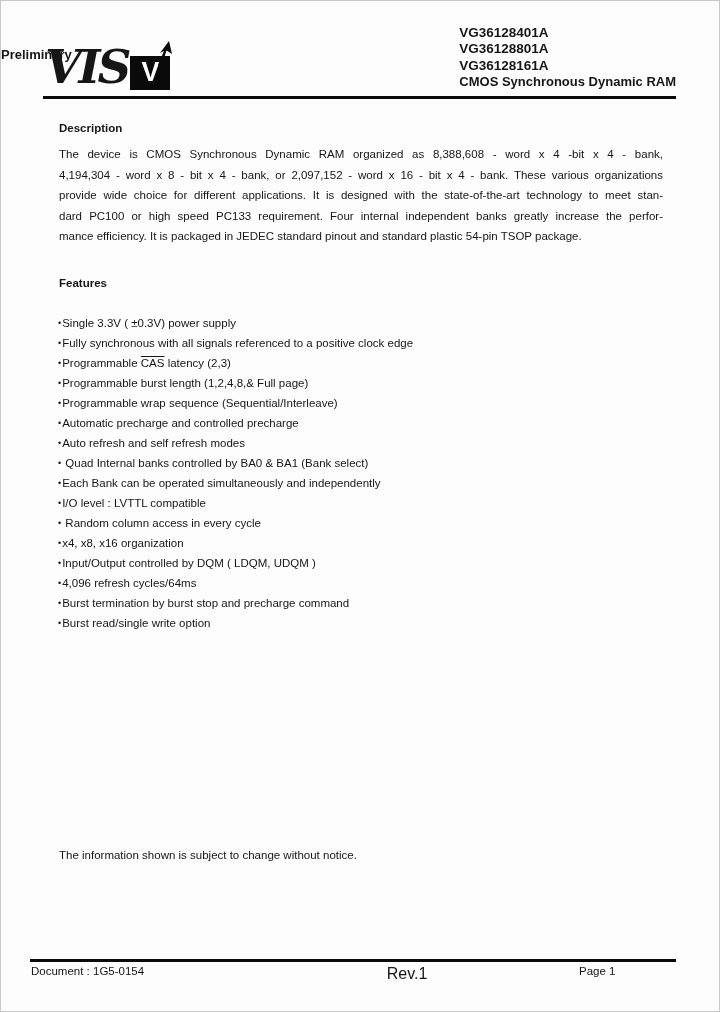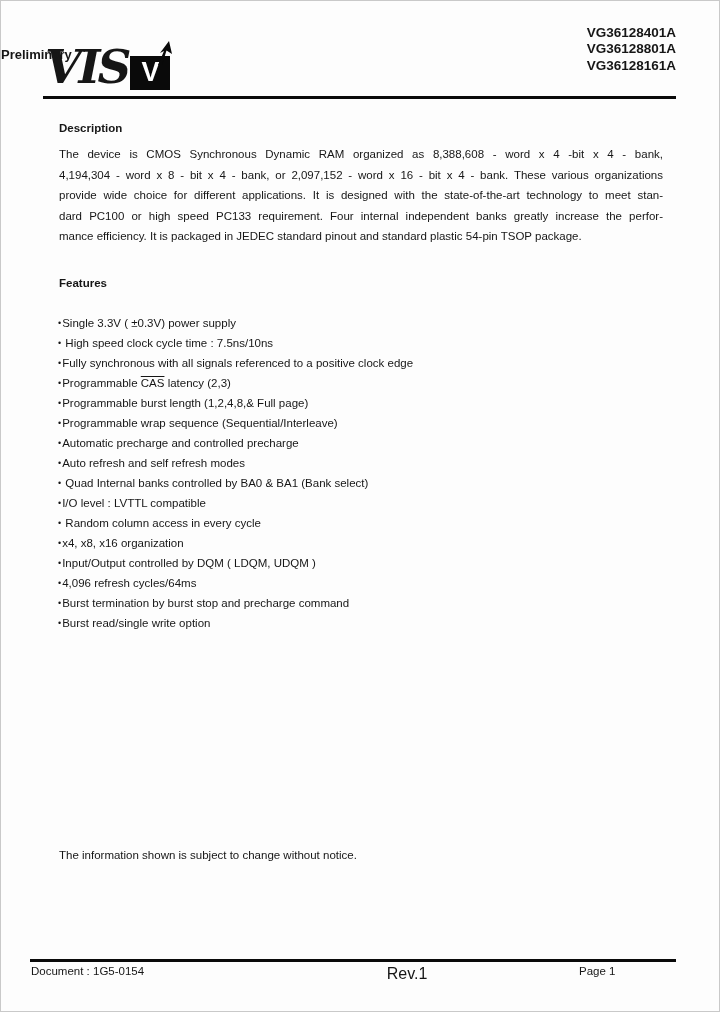--- a/index.html
+++ b/index.html
@@ -135,44 +135,45 @@
           </svg>
         </span></span>
   </div>
 
   <div class="preliminary">Preliminary</div>
 
   <div class="partnums">
     <div>VG36128401A</div>
     <div>VG36128801A</div>
     <div>VG36128161A</div>
+    <div class="subtitle">CMOS Synchronous Dynamic RAM</div>
   </div>
 
   <div class="header-rule"></div>
 
   <div class="section-heading h-description">Description</div>
   <div class="description-lines">
       <div class="desc-line">The device is CMOS Synchronous Dynamic RAM organized as 8,388,608 - word x 4 -bit x 4 - bank,</div>
       <div class="desc-line">4,194,304 - word x 8 - bit x 4 - bank, or 2,097,152 - word x 16 - bit x 4 - bank. These various organizations</div>
       <div class="desc-line">provide wide choice for different applications. It is designed with the state-of-the-art technology to meet stan-</div>
       <div class="desc-line">dard PC100 or high speed PC133 requirement. Four internal independent banks greatly increase the perfor-</div>
       <div class="desc-line">mance efficiency. It is packaged in JEDEC standard pinout and standard plastic 54-pin TSOP package.</div>
     </div>
 
   <div class="section-heading h-features">Features</div>
   <ul class="features-list">
       <li class="feature-item"><span class="bullet">•</span><span>Single 3.3V ( ±0.3V) power supply</span></li>
-      <li class="feature-item"><span class="bullet">•</span><span> High speed clock cycle time : 7.5ns/10ns</span></li>
       <li class="feature-item"><span class="bullet">•</span><span>Fully synchronous with all signals referenced to a positive clock edge</span></li>
       <li class="feature-item"><span class="bullet">•</span><span>Programmable </span><span class="ov">CAS</span><span> latency (2,3)</span></li>
       <li class="feature-item"><span class="bullet">•</span><span>Programmable burst length (1,2,4,8,&amp; Full page)</span></li>
       <li class="feature-item"><span class="bullet">•</span><span>Programmable wrap sequence (Sequential/Interleave)</span></li>
       <li class="feature-item"><span class="bullet">•</span><span>Automatic precharge and controlled precharge</span></li>
       <li class="feature-item"><span class="bullet">•</span><span>Auto refresh and self refresh modes</span></li>
       <li class="feature-item"><span class="bullet">•</span><span> Quad Internal banks controlled by BA0 &amp; BA1 (Bank select)</span></li>
+      <li class="feature-item"><span class="bullet">•</span><span>Each Bank can be operated simultaneously and independently</span></li>
       <li class="feature-item"><span class="bullet">•</span><span>I/O level : LVTTL compatible</span></li>
       <li class="feature-item"><span class="bullet">•</span><span> Random column access in every cycle</span></li>
       <li class="feature-item"><span class="bullet">•</span><span>x4, x8, x16 organization</span></li>
       <li class="feature-item"><span class="bullet">•</span><span>Input/Output controlled by DQM ( LDQM, UDQM )</span></li>
       <li class="feature-item"><span class="bullet">•</span><span>4,096 refresh cycles/64ms</span></li>
       <li class="feature-item"><span class="bullet">•</span><span>Burst termination by burst stop and precharge command</span></li>
       <li class="feature-item"><span class="bullet">•</span><span>Burst read/single write option</span></li>
     </ul>
 
   <div class="notice">The information shown is subject to change without notice.</div>

